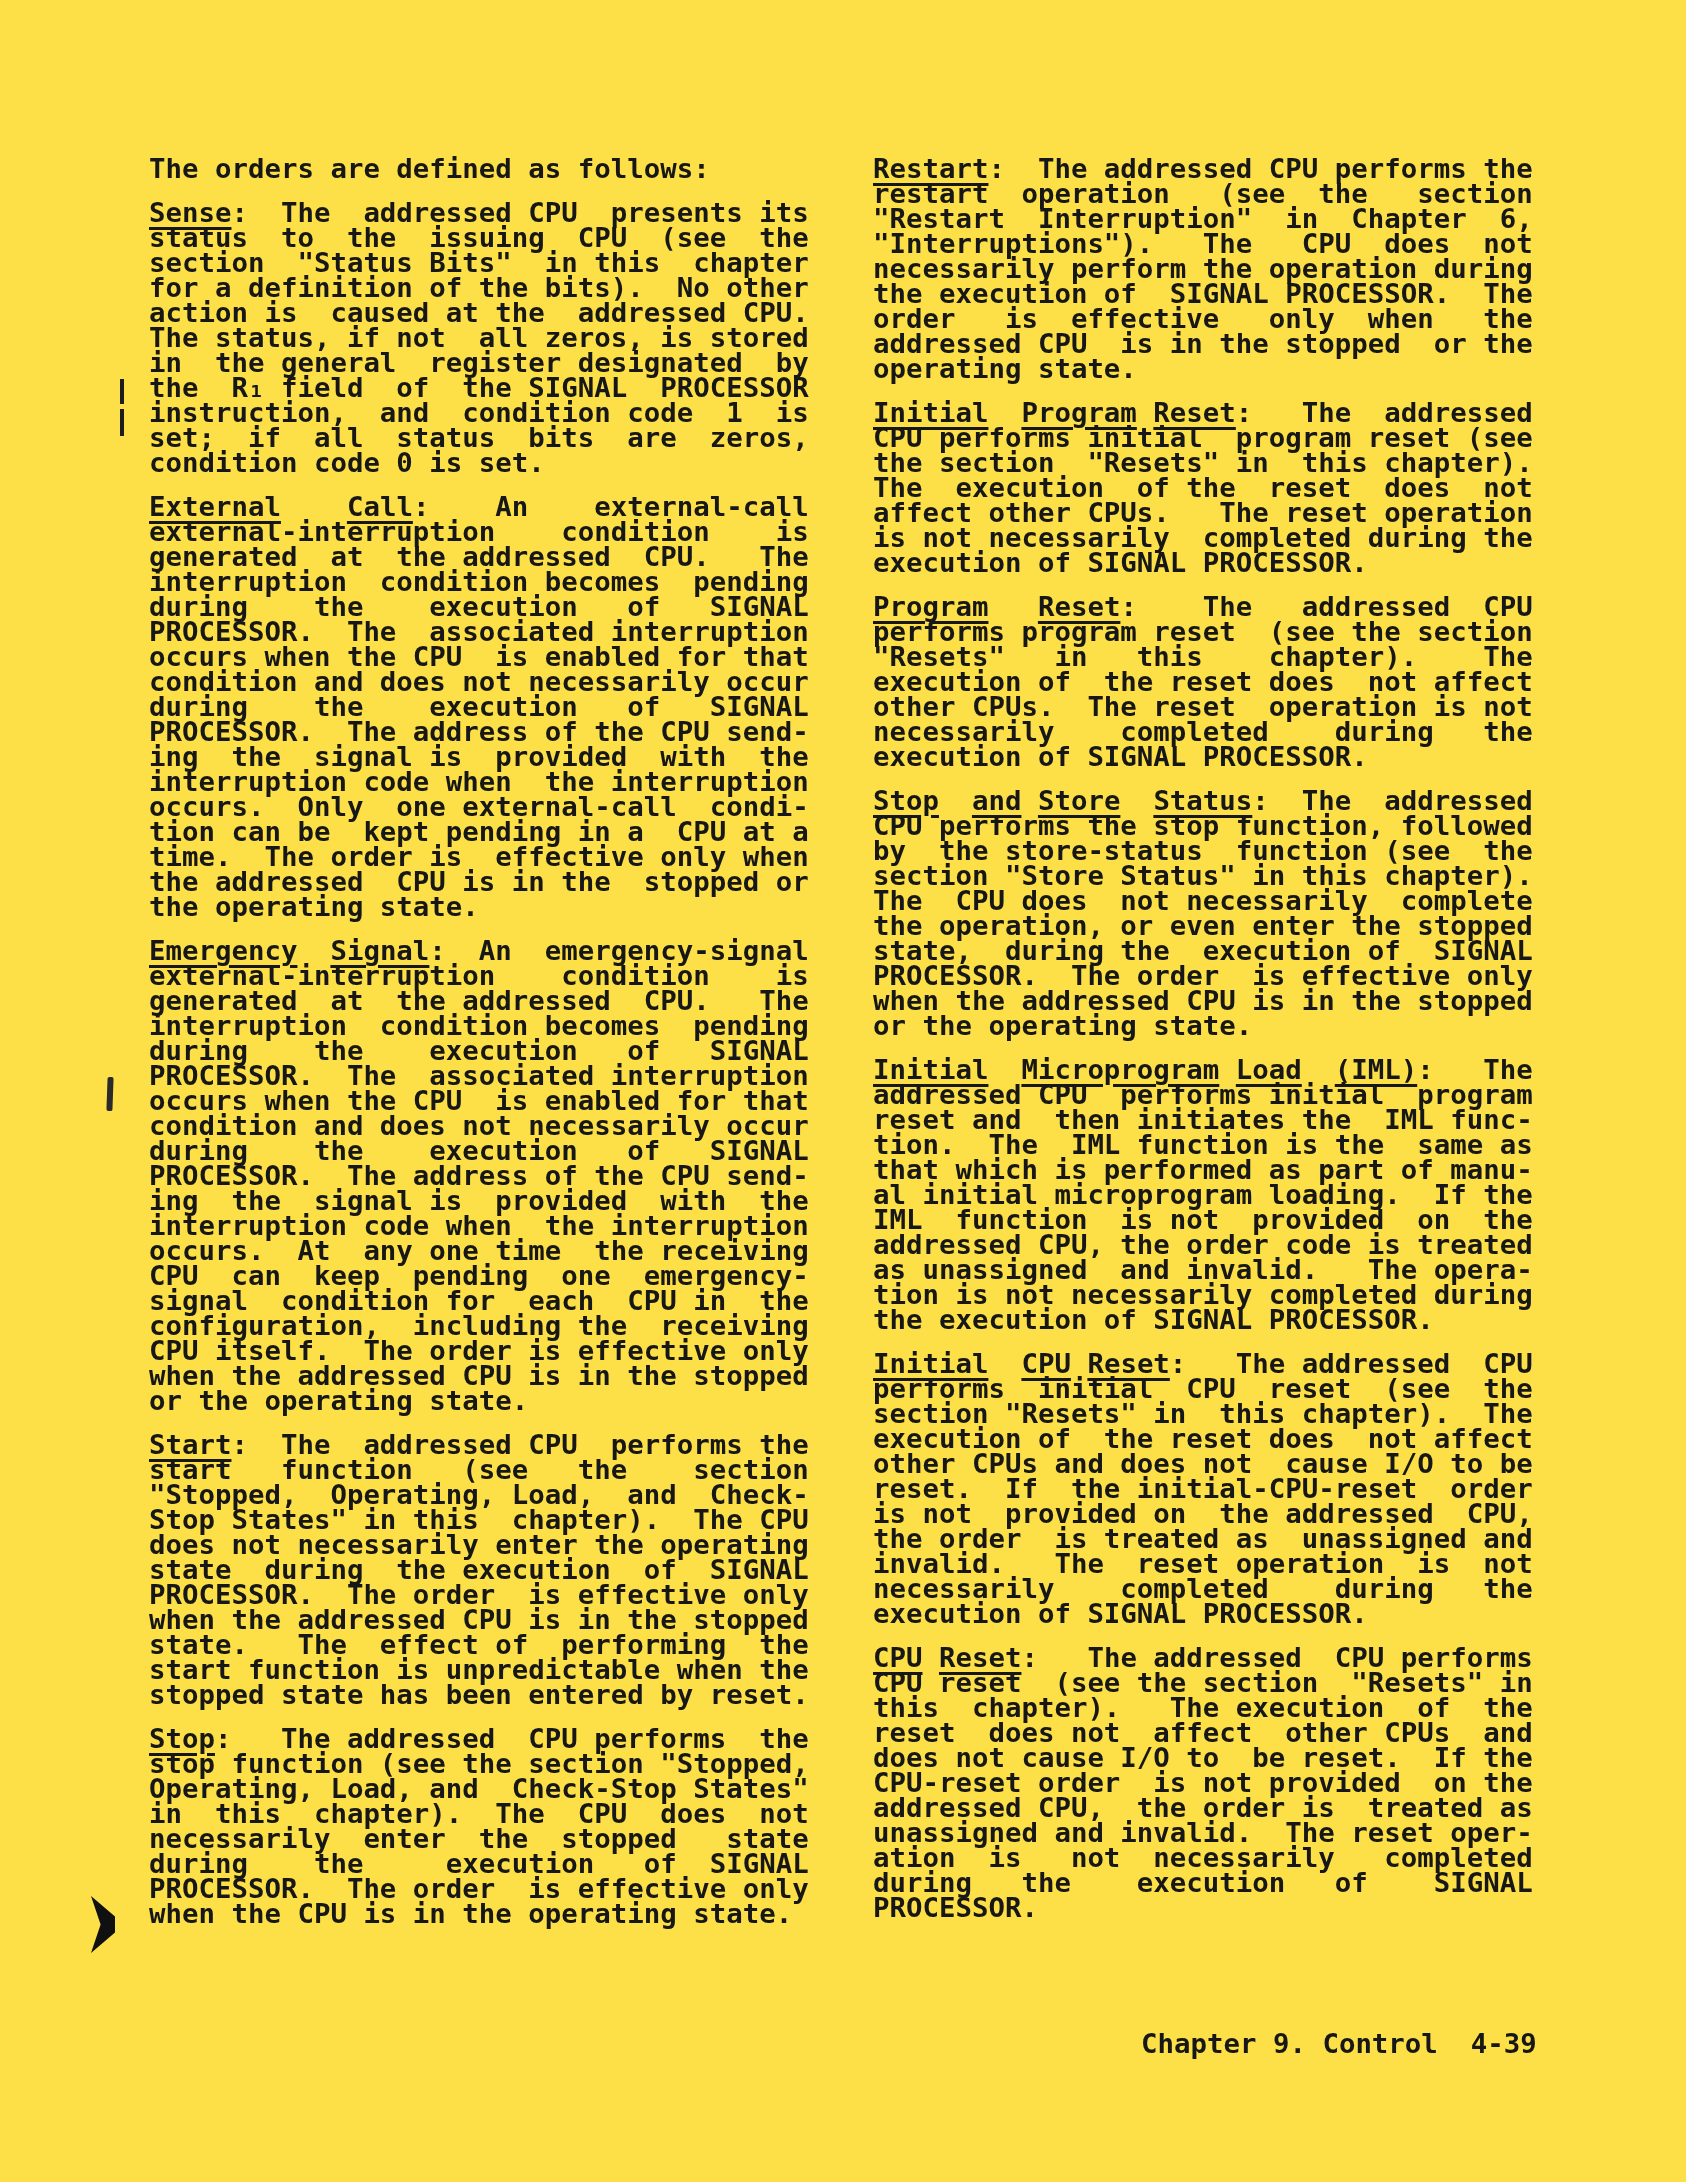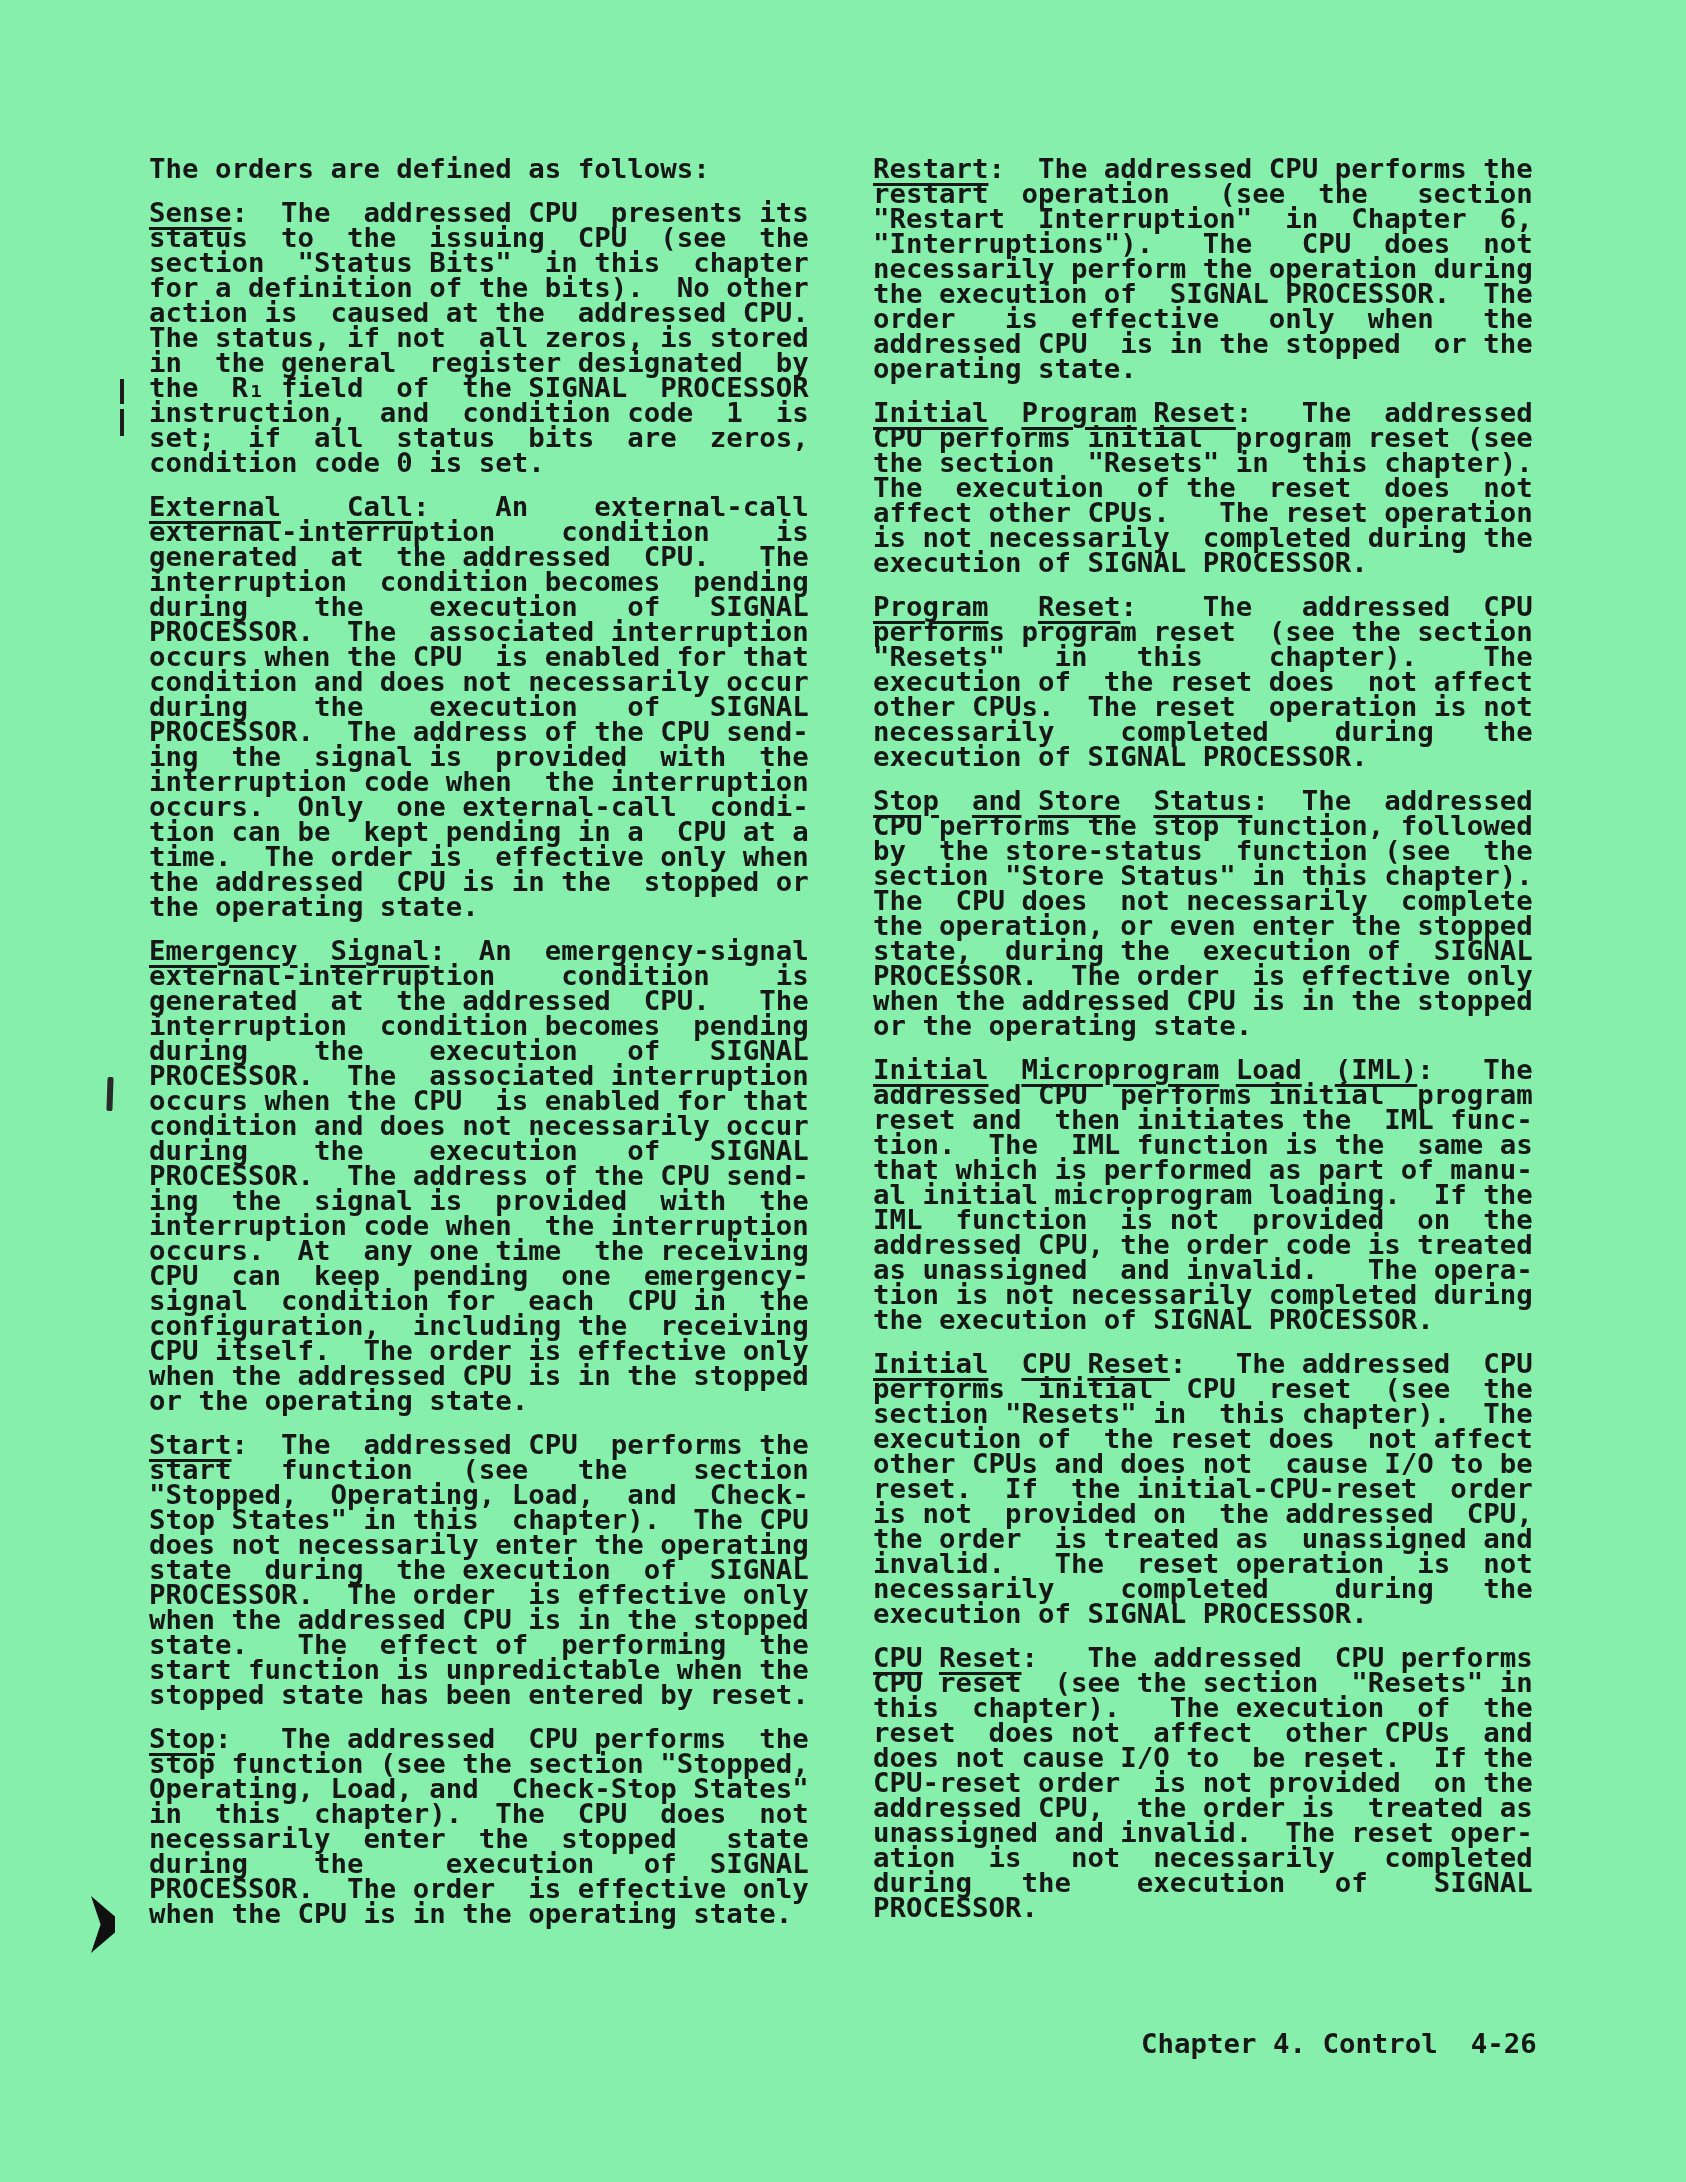--- a/index.html
+++ b/index.html
@@ -1,19 +1,19 @@
 <!DOCTYPE html>
 <html style="font-size:15px"><head>
 <meta charset="utf-8">
 <style>
   html,body { margin:0; padding:0; background:#e8e8e8; }
   .page {
     position:relative;
     width:1686px; height:2182px;
-    background:#86efac;
+    background:#fde047;
     overflow:hidden;
     font-family:"DejaVu Sans Mono","Liberation Mono",monospace;
     font-weight:700;
     color:#171717;
   }
   .col {
     position:absolute; top:156px;
     font-size:27.4px;
     line-height:25px;
     white-space:pre;
@@ -52,15 +52,15 @@
 
 <div class="page">
   <div class="change-bar" id="change-bar-1"></div>
   <div class="change-bar" id="change-bar-2"></div>
   <div id="ink-smudge"></div>
   <div id="print-artifact"></div>
 
   <div class="col" id="left-column"><div class="para"><div class="line"><span>The orders are defined as follows:</span></div></div><div class="para"><div class="line"><span><span class="hw">Sense</span></span><span>:  The  addressed CPU  presents its</span></div><div class="line">status  to  the  issuing  CPU  (see  the</div><div class="line">section  "Status Bits"  in this  chapter</div><div class="line">for a definition of the bits).  No other</div><div class="line">action is  caused at the  addressed CPU.</div><div class="line">The status, if not  all zeros, is stored</div><div class="line">in  the general  register designated  by</div><div class="line">the  R₁ field  of  the SIGNAL  PROCESSOR</div><div class="line">instruction,  and  condition code  1  is</div><div class="line">set;  if  all  status  bits  are  zeros,</div><div class="line">condition code 0 is set.</div></div><div class="para"><div class="line"><span><span class="hw">External</span>    <span class="hw">Call</span></span><span>:    An    external-call</span></div><div class="line">external-interruption    condition    is</div><div class="line">generated  at  the addressed  CPU.   The</div><div class="line">interruption  condition becomes  pending</div><div class="line">during    the    execution   of   SIGNAL</div><div class="line">PROCESSOR.  The  associated interruption</div><div class="line">occurs when the CPU  is enabled for that</div><div class="line">condition and does not necessarily occur</div><div class="line">during    the    execution   of   SIGNAL</div><div class="line">PROCESSOR.  The address of the CPU send-</div><div class="line">ing  the  signal is  provided  with  the</div><div class="line">interruption code when  the interruption</div><div class="line">occurs.  Only  one external-call  condi-</div><div class="line">tion can be  kept pending in a  CPU at a</div><div class="line">time.  The order is  effective only when</div><div class="line">the addressed  CPU is in the  stopped or</div><div class="line">the operating state.</div></div><div class="para"><div class="line"><span><span class="hw">Emergency</span>  <span class="hw">Signal</span></span><span>:  An  emergency-signal</span></div><div class="line">external-interruption    condition    is</div><div class="line">generated  at  the addressed  CPU.   The</div><div class="line">interruption  condition becomes  pending</div><div class="line">during    the    execution   of   SIGNAL</div><div class="line">PROCESSOR.  The  associated interruption</div><div class="line">occurs when the CPU  is enabled for that</div><div class="line">condition and does not necessarily occur</div><div class="line">during    the    execution   of   SIGNAL</div><div class="line">PROCESSOR.  The address of the CPU send-</div><div class="line">ing  the  signal is  provided  with  the</div><div class="line">interruption code when  the interruption</div><div class="line">occurs.  At  any one time  the receiving</div><div class="line">CPU  can  keep  pending  one  emergency-</div><div class="line">signal  condition for  each  CPU in  the</div><div class="line">configuration,  including the  receiving</div><div class="line">CPU itself.  The order is effective only</div><div class="line">when the addressed CPU is in the stopped</div><div class="line">or the operating state.</div></div><div class="para"><div class="line"><span><span class="hw">Start</span></span><span>:  The  addressed CPU  performs the</span></div><div class="line">start   function   (see   the    section</div><div class="line">"Stopped,  Operating, Load,  and  Check-</div><div class="line">Stop States" in this  chapter).  The CPU</div><div class="line">does not necessarily enter the operating</div><div class="line">state  during  the execution  of  SIGNAL</div><div class="line">PROCESSOR.  The order  is effective only</div><div class="line">when the addressed CPU is in the stopped</div><div class="line">state.   The  effect of  performing  the</div><div class="line">start function is unpredictable when the</div><div class="line">stopped state has been entered by reset.</div></div><div class="para"><div class="line"><span><span class="hw">Stop</span></span><span>:   The addressed  CPU performs  the</span></div><div class="line">stop function (see the section "Stopped,</div><div class="line">Operating, Load, and  Check-Stop States"</div><div class="line">in  this  chapter).  The  CPU  does  not</div><div class="line">necessarily  enter  the  stopped   state</div><div class="line">during    the     execution   of  SIGNAL</div><div class="line">PROCESSOR.  The order  is effective only</div><div class="line">when the CPU is in the operating state.</div></div></div>
   <div class="col" id="right-column"><div class="para"><div class="line"><span><span class="hw">Restart</span></span><span>:  The addressed CPU performs the</span></div><div class="line">restart  operation   (see  the   section</div><div class="line">"Restart  Interruption"  in  Chapter  6,</div><div class="line">"Interruptions").   The   CPU  does  not</div><div class="line">necessarily perform the operation during</div><div class="line">the execution of  SIGNAL PROCESSOR.  The</div><div class="line">order   is  effective   only  when   the</div><div class="line">addressed CPU  is in the stopped  or the</div><div class="line">operating state.</div></div><div class="para"><div class="line"><span><span class="hw">Initial</span>  <span class="hw">Program</span> <span class="hw">Reset</span></span><span>:   The  addressed</span></div><div class="line">CPU performs initial  program reset (see</div><div class="line">the section  "Resets" in  this chapter).</div><div class="line">The  execution  of the  reset  does  not</div><div class="line">affect other CPUs.   The reset operation</div><div class="line">is not necessarily  completed during the</div><div class="line">execution of SIGNAL PROCESSOR.</div></div><div class="para"><div class="line"><span><span class="hw">Program</span>   <span class="hw">Reset</span></span><span>:    The   addressed  CPU</span></div><div class="line">performs program reset  (see the section</div><div class="line">"Resets"   in   this    chapter).    The</div><div class="line">execution of  the reset does  not affect</div><div class="line">other CPUs.  The reset  operation is not</div><div class="line">necessarily    completed    during   the</div><div class="line">execution of SIGNAL PROCESSOR.</div></div><div class="para"><div class="line"><span><span class="hw">Stop</span>  <span class="hw">and</span> <span class="hw">Store</span>  <span class="hw">Status</span></span><span>:  The  addressed</span></div><div class="line">CPU performs the stop function, followed</div><div class="line">by  the store-status  function (see  the</div><div class="line">section "Store Status" in this chapter).</div><div class="line">The  CPU does  not necessarily  complete</div><div class="line">the operation, or even enter the stopped</div><div class="line">state,  during the  execution of  SIGNAL</div><div class="line">PROCESSOR.  The order  is effective only</div><div class="line">when the addressed CPU is in the stopped</div><div class="line">or the operating state.</div></div><div class="para"><div class="line"><span><span class="hw">Initial</span>  <span class="hw">Microprogram</span> <span class="hw">Load</span>  <span class="hw">(IML)</span></span><span>:   The</span></div><div class="line">addressed CPU  performs initial  program</div><div class="line">reset and  then initiates the  IML func-</div><div class="line">tion.  The  IML function is the  same as</div><div class="line">that which is performed as part of manu-</div><div class="line">al initial microprogram loading.  If the</div><div class="line">IML  function  is not  provided  on  the</div><div class="line">addressed CPU, the order code is treated</div><div class="line">as unassigned  and invalid.   The opera-</div><div class="line">tion is not necessarily completed during</div><div class="line">the execution of SIGNAL PROCESSOR.</div></div><div class="para"><div class="line"><span><span class="hw">Initial</span>  <span class="hw">CPU</span> <span class="hw">Reset</span></span><span>:   The addressed  CPU</span></div><div class="line">performs  initial  CPU  reset  (see  the</div><div class="line">section "Resets" in  this chapter).  The</div><div class="line">execution of  the reset does  not affect</div><div class="line">other CPUs and does not  cause I/O to be</div><div class="line">reset.  If  the initial-CPU-reset  order</div><div class="line">is not  provided on  the addressed  CPU,</div><div class="line">the order  is treated as  unassigned and</div><div class="line">invalid.   The  reset operation  is  not</div><div class="line">necessarily    completed    during   the</div><div class="line">execution of SIGNAL PROCESSOR.</div></div><div class="para"><div class="line"><span><span class="hw">CPU</span> <span class="hw">Reset</span></span><span>:   The addressed  CPU performs</span></div><div class="line">CPU reset  (see the section  "Resets" in</div><div class="line">this  chapter).   The execution  of  the</div><div class="line">reset  does not  affect  other CPUs  and</div><div class="line">does not cause I/O to  be reset.  If the</div><div class="line">CPU-reset order  is not provided  on the</div><div class="line">addressed CPU,  the order is  treated as</div><div class="line">unassigned and invalid.  The reset oper-</div><div class="line">ation  is   not  necessarily   completed</div><div class="line">during   the    execution   of    SIGNAL</div><div class="line">PROCESSOR.</div></div></div>
 
-  <div class="footer">Chapter 4. Control  4-26</div>
+  <div class="footer">Chapter 9. Control  4-39</div>
 </div>
 
 
 </body></html>

